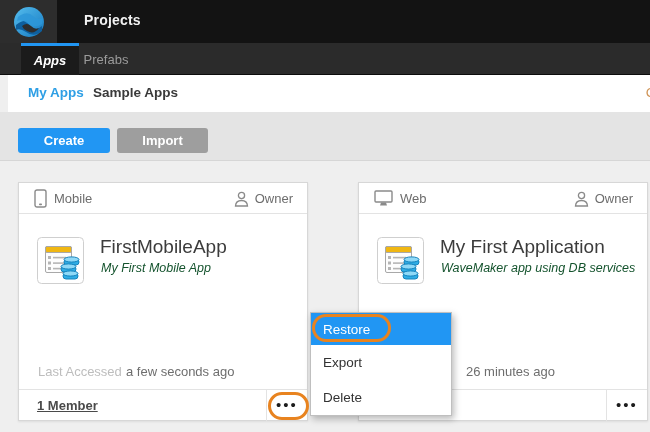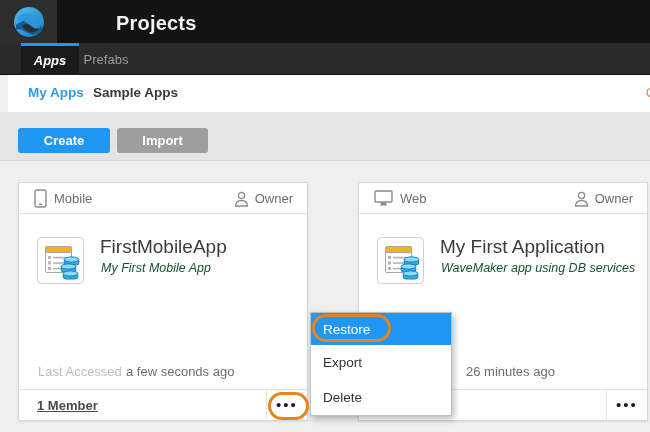--- a/index.html
+++ b/index.html
@@ -2,21 +2,21 @@
 <html><head>
 <meta charset="utf-8">
 <style>
   * { margin:0; padding:0; box-sizing:border-box; }
   html,body { width:650px; height:432px; }
   body { font-family:"Liberation Sans", sans-serif; position:relative; overflow:hidden; background:#efefef; }
 
   
   .app-header { position:absolute; left:0; top:0; width:650px; height:43px; background:#131313; }
   .logo-tile { position:absolute; left:0; top:0; width:57px; height:43px; background:#2d2d2d; display:flex; align-items:center; justify-content:center; cursor:pointer; }
-  .page-title { position:absolute; left:84px; top:12px; color:#f2f2f2; font-size:20px; font-weight:bold; letter-spacing:.2px;margin-left:32px; }
+  .page-title { position:absolute; left:84px; top:12px; color:#f2f2f2; font-size:14px; font-weight:bold; letter-spacing:.2px; }
 
   
   .tab-bar { position:absolute; left:0; top:43px; width:650px; height:32px; background:#2b2b2b; border-bottom:1px solid #0c0c0c; }
   .tab { position:absolute; top:0; height:32px; display:flex; align-items:center; justify-content:center; font-size:13px; color:#9b9b9b; cursor:pointer; }
   .tab.active { background:#1b1b1b; border-top:3px solid #2196f3; color:#ffffff; font-weight:bold;font-style:italic; }
   .tab-apps { left:21px; width:58px; }
   .tab-prefabs { left:83px; width:46px; }
   .tab-bundles { left:148px; width:116px; }
 
   

